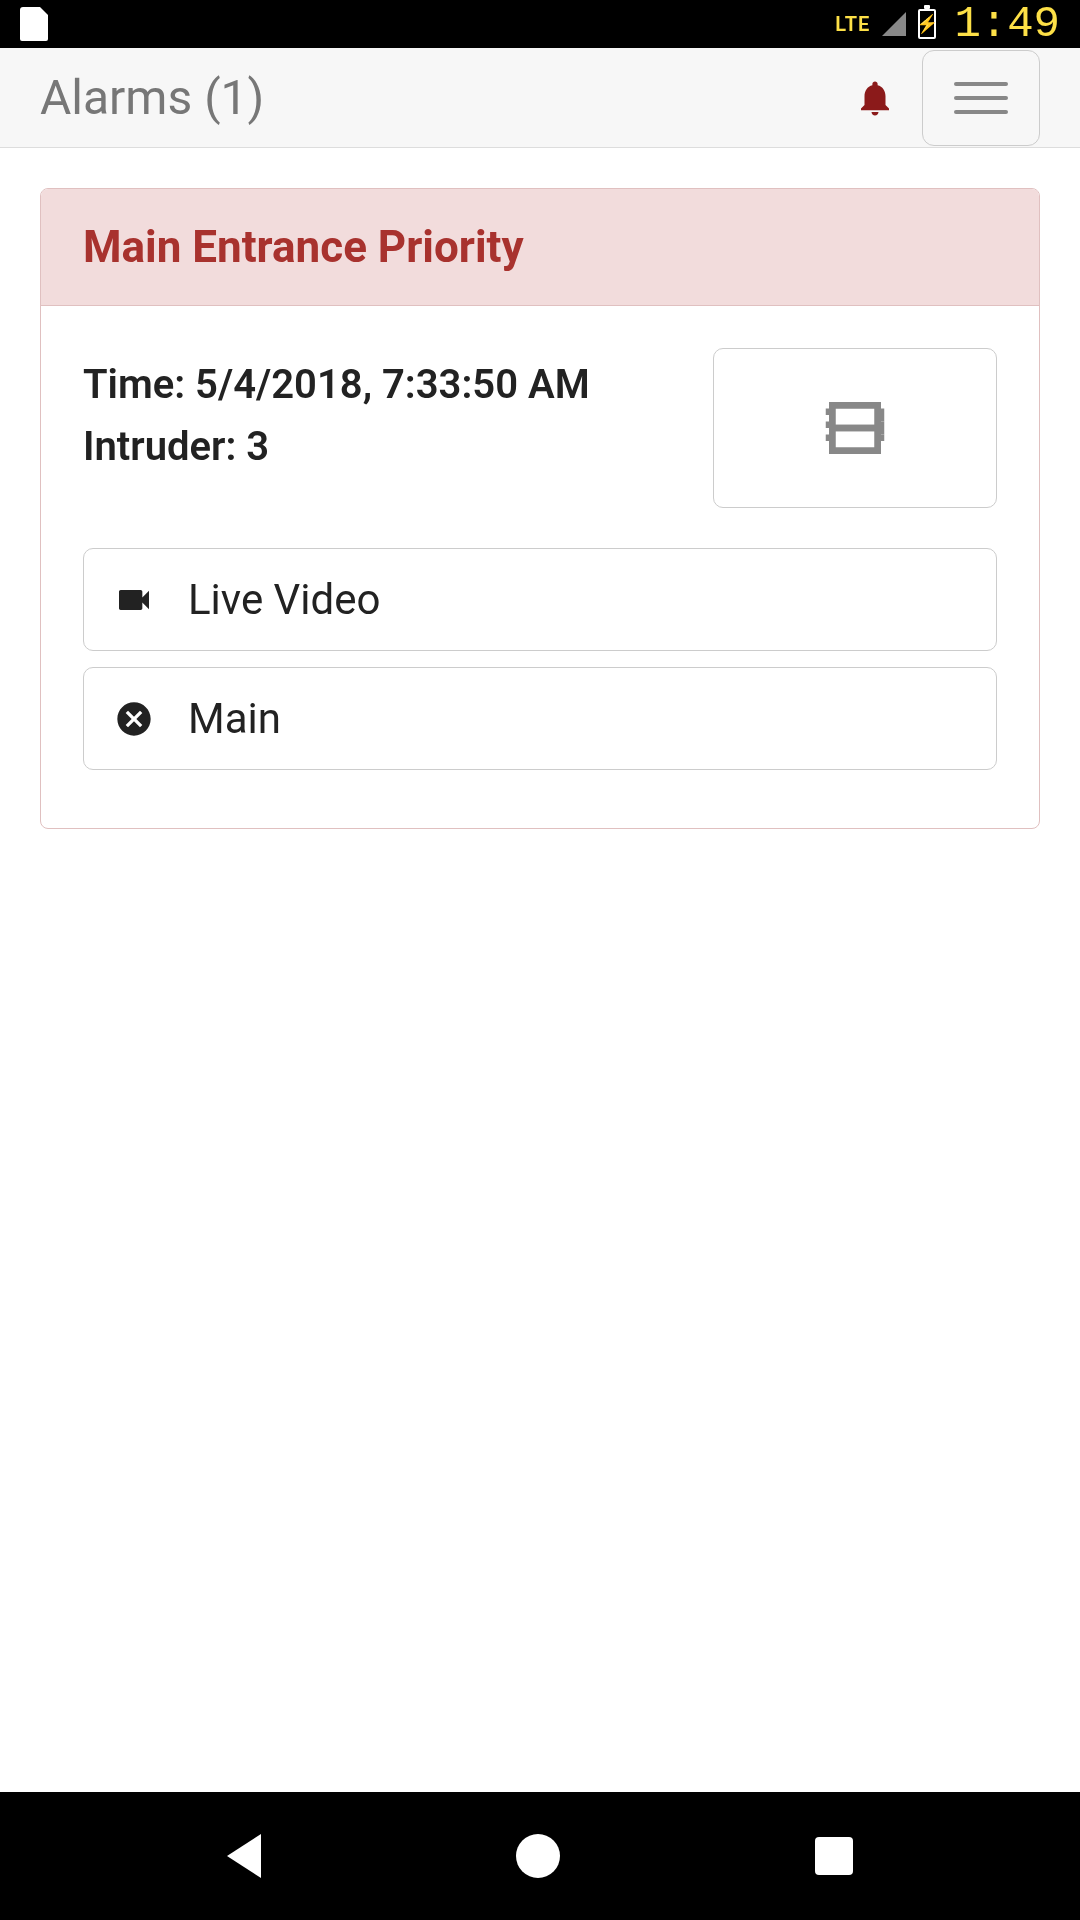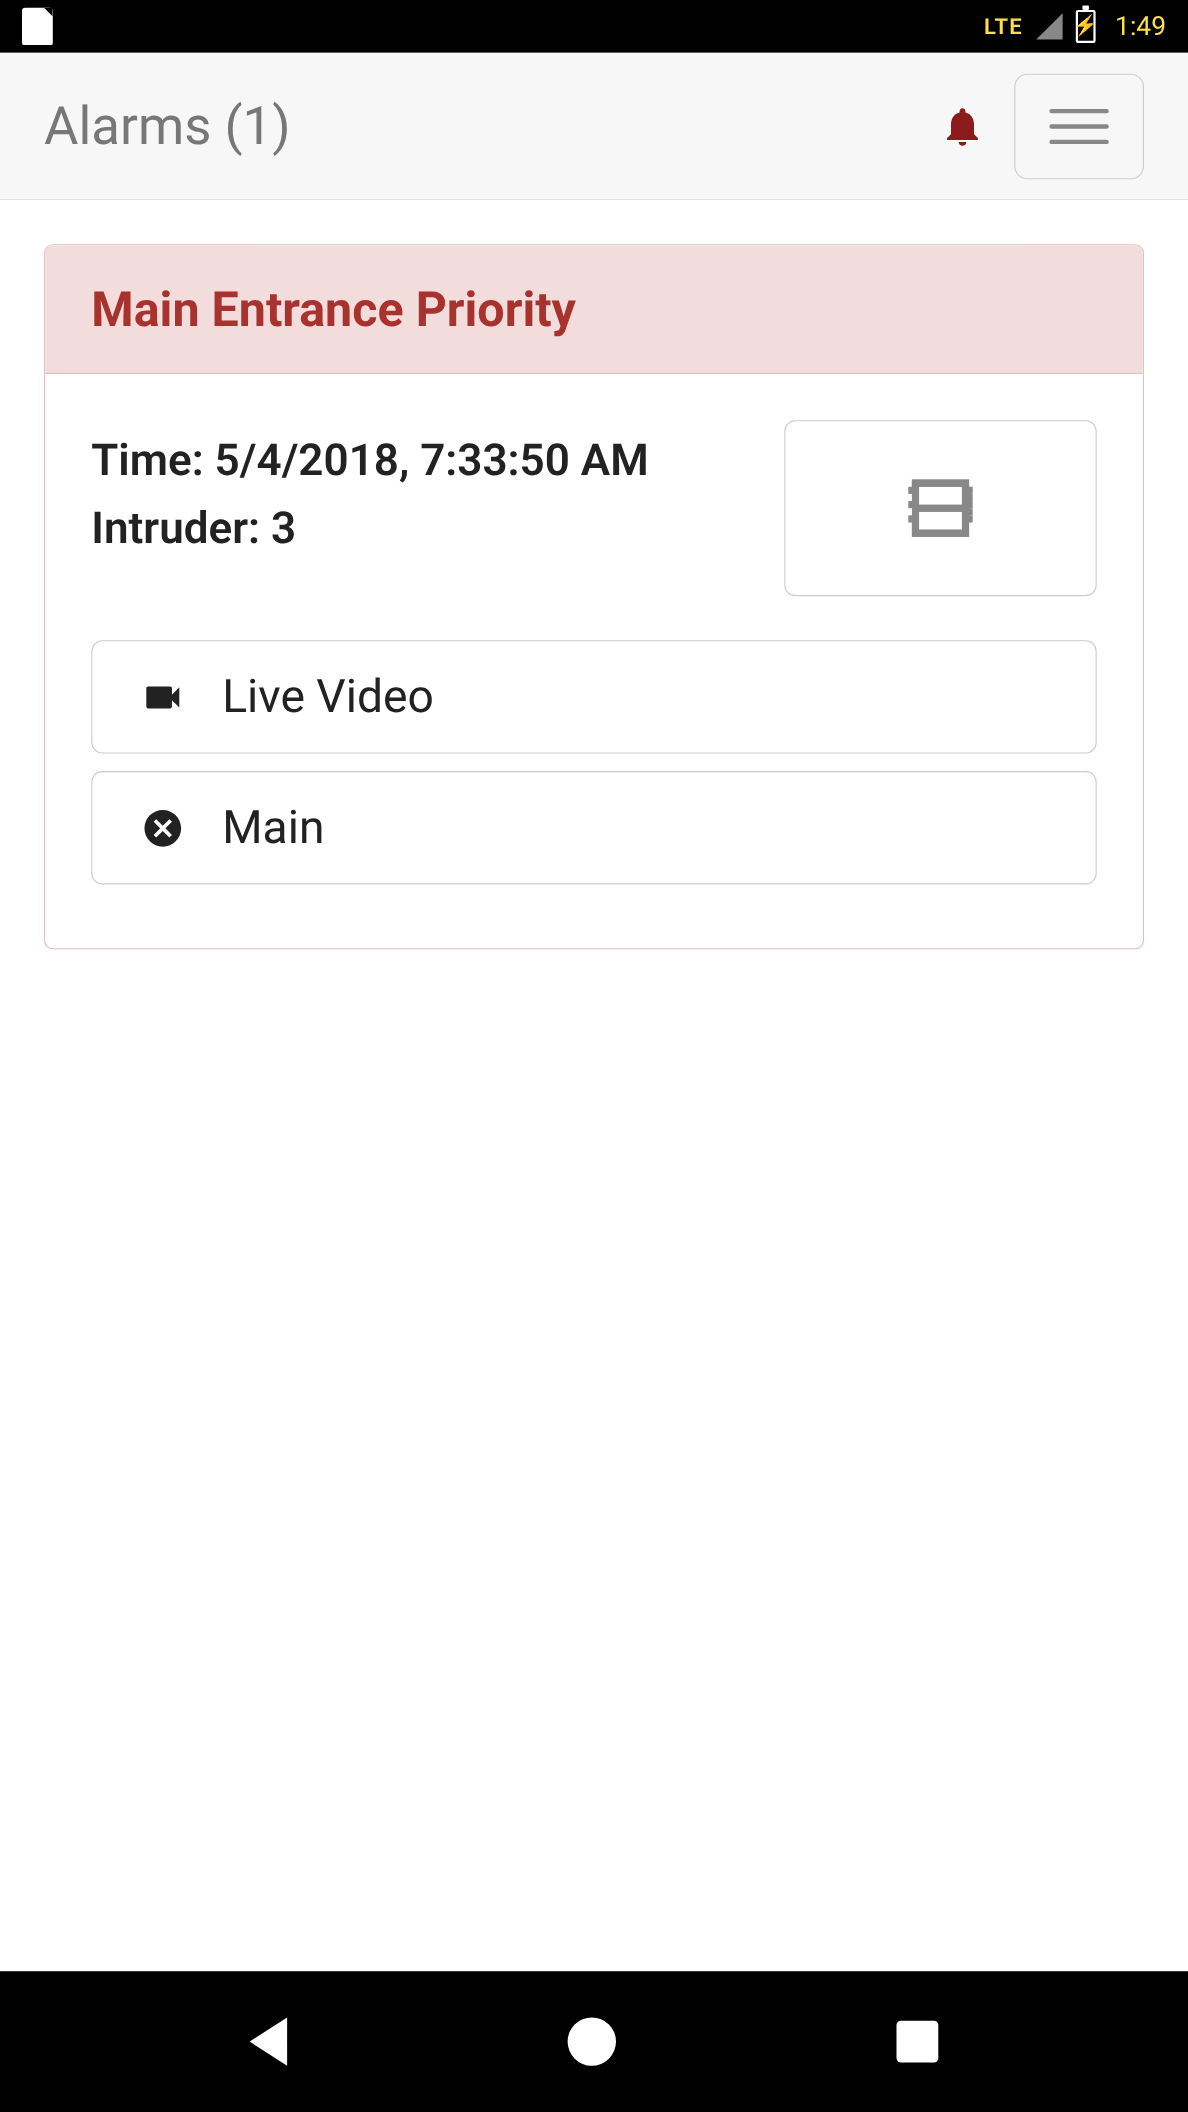--- a/index.html
+++ b/index.html
@@ -24,23 +24,23 @@
     }
     .status-left { flex: 1; display: flex; align-items: center; gap: 12px; }
     .status-right { display: flex; align-items: center; gap: 12px; }
     .sd-icon { width: 28px; height: 34px; background: #fff; border-radius: 3px 3px 2px 2px; position: relative; }
     .sd-icon::before { content:""; position:absolute; top:0; right:0; width:8px; height:8px; background:#000; clip-path: polygon(100% 0,0 0,100% 100%); }
     .lte-label { font-size: 20px; font-weight: 600; letter-spacing:1px; }
     .signal-tri { width:0; height:0; border-left: 24px solid transparent; border-bottom: 24px solid #888; position: relative; }
     .battery { width: 18px; height: 30px; border: 2px solid #fff; border-radius: 2px; position: relative; display:flex; align-items:center; justify-content:center;}
     .battery::before { content:""; position:absolute; top:-6px; left:4px; width:6px; height:4px; background:#fff; border-radius:1px;}
     .bolt { font-size:18px; line-height:1;}
-    .clock { font-size: 24px; font-weight: 400; margin-left:6px;}
+    .clock { font-size: 44px; font-weight: 400; margin-left:6px;font-family:Liberation Mono, monospace;}
     .app-header {
-      height: 134px;
+      height: 100px;
       background: #f7f7f7;
       border-bottom: 1px solid #ddd;
       display: flex;
       align-items: center;
       padding: 0 40px;
     }
     .page-title {
       flex: 1;
       font-size: 48px;
       color: #777;
@@ -85,21 +85,21 @@
       border: 1px solid #ccc;
       border-radius: 10px;
       display:flex; align-items:center; justify-content:center;
     }
     .film-icon { width: 78px; height: 78px; }
     .action-btn {
       width: 100%;
       border: 1px solid #ccc;
       border-radius: 10px;
       background: #fff;
-      padding: 26px 44px;
+      padding: 26px 30px;
       display: flex;
       align-items: center;
       gap: 34px;
       margin-bottom: 16px;
       font-size: 42px;
       color: #222;
     }
     .action-btn svg { width: 40px; height: 40px; flex-shrink:0;}
     .nav-bar {
       height: 128px;

